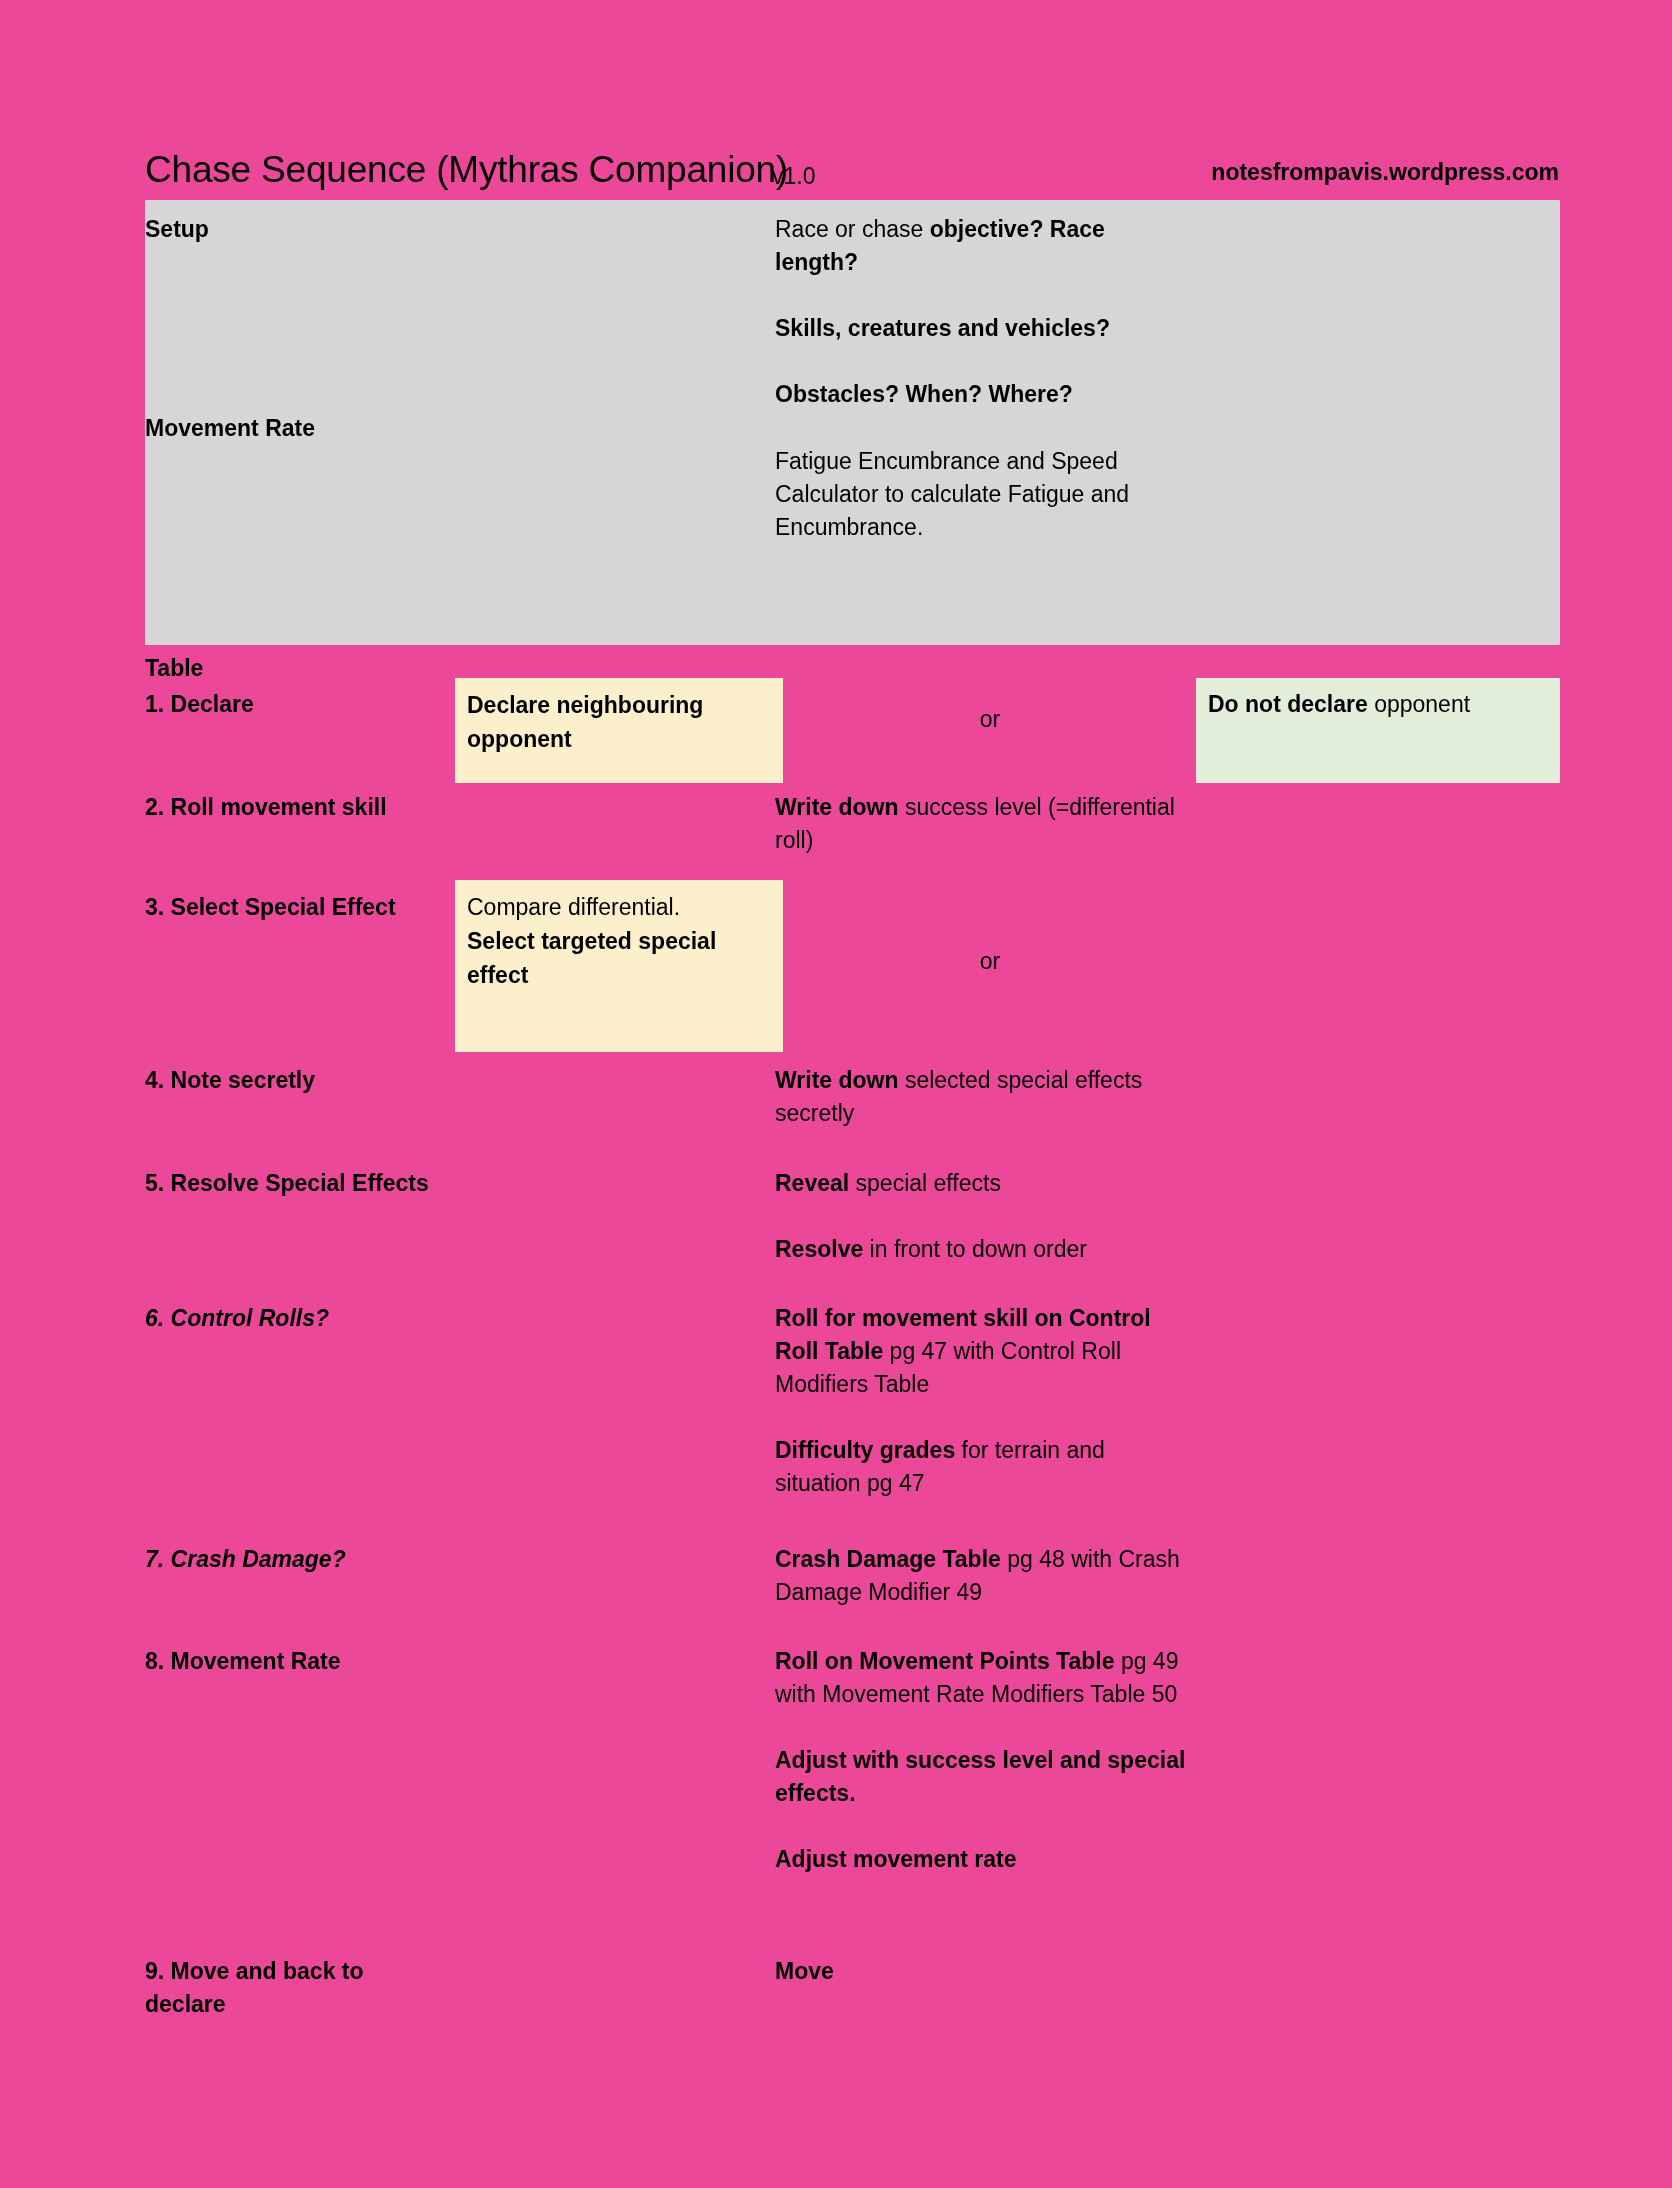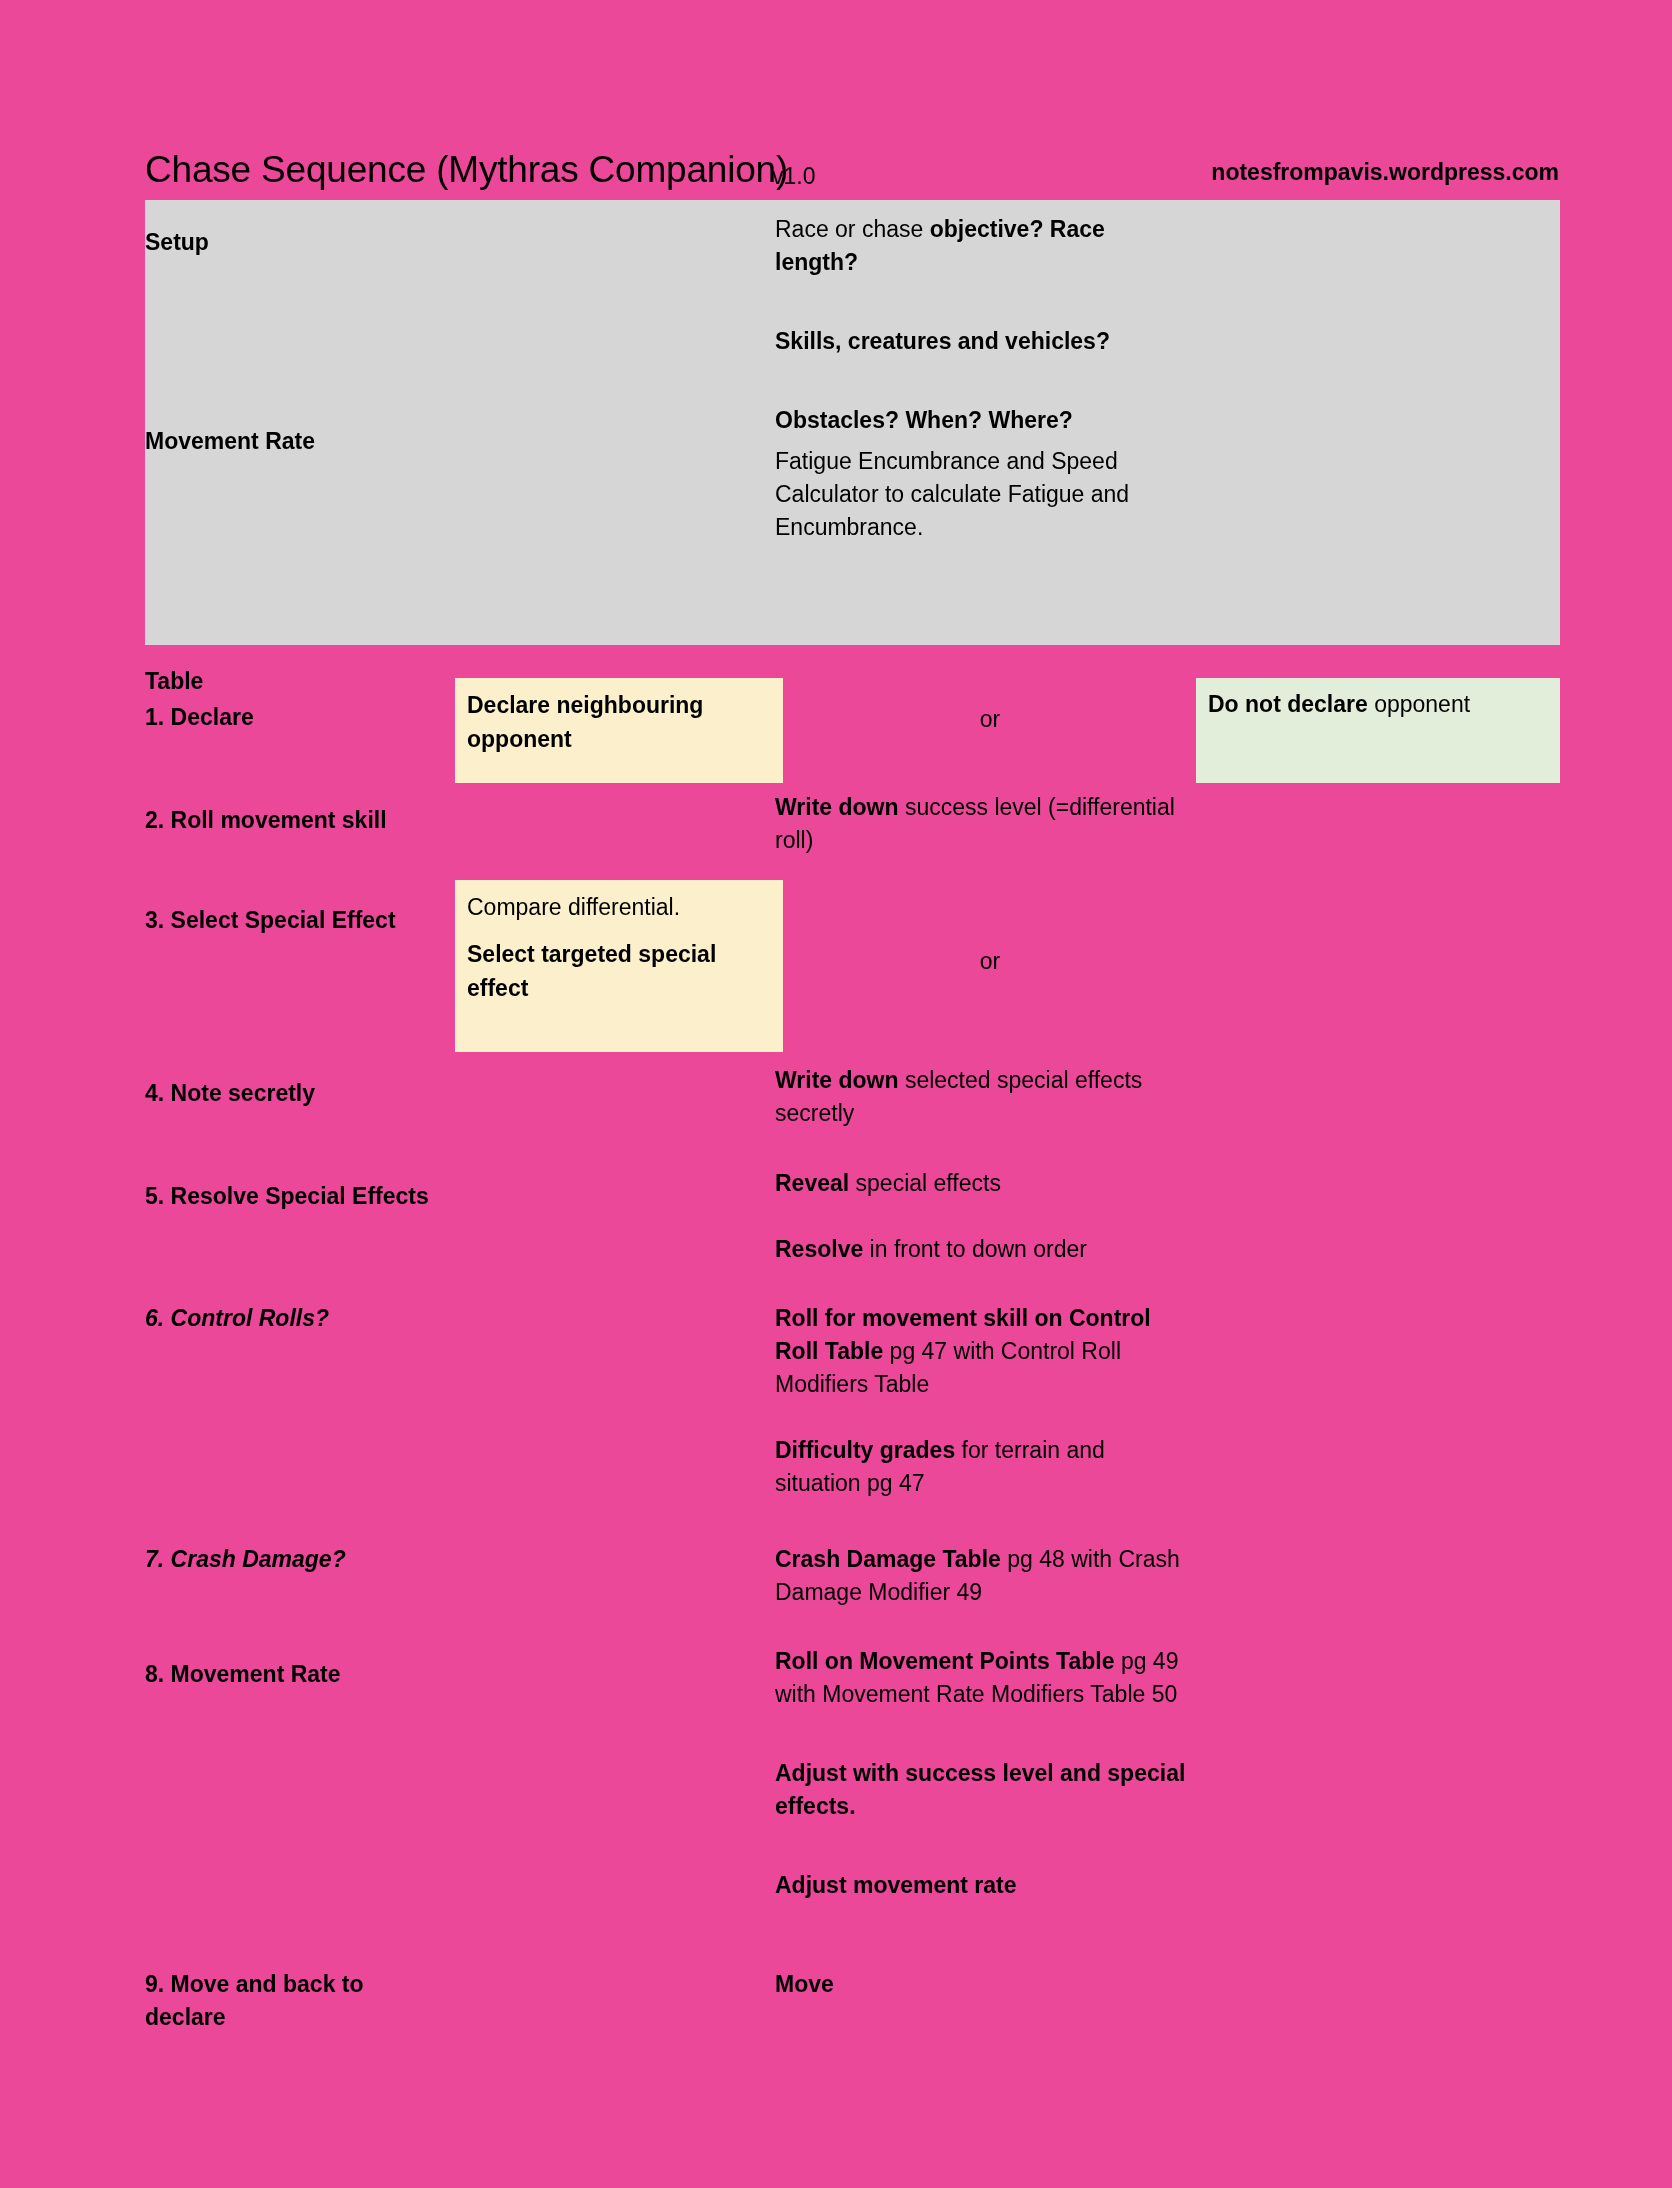--- a/index.html
+++ b/index.html
@@ -91,21 +91,21 @@
   }
   .col-mid-wide {
     position: absolute;
     left: 630px;
     top: 0;
     width: 420px;
     font-size: 23px;
     line-height: 33px;
   }
 
-  b, .b { font-weight: 700; margin-top: 13px; }
+  b, .b { font-weight: 700; }
   .n { font-weight: 400; }
   .ital { font-style: italic; font-weight: 700; }
 
   
   .box-yellow {
     position: absolute;
     background: #fcefcc;
     box-sizing: border-box;
     padding: 10px 12px 10px 12px;
     font-size: 23px;

